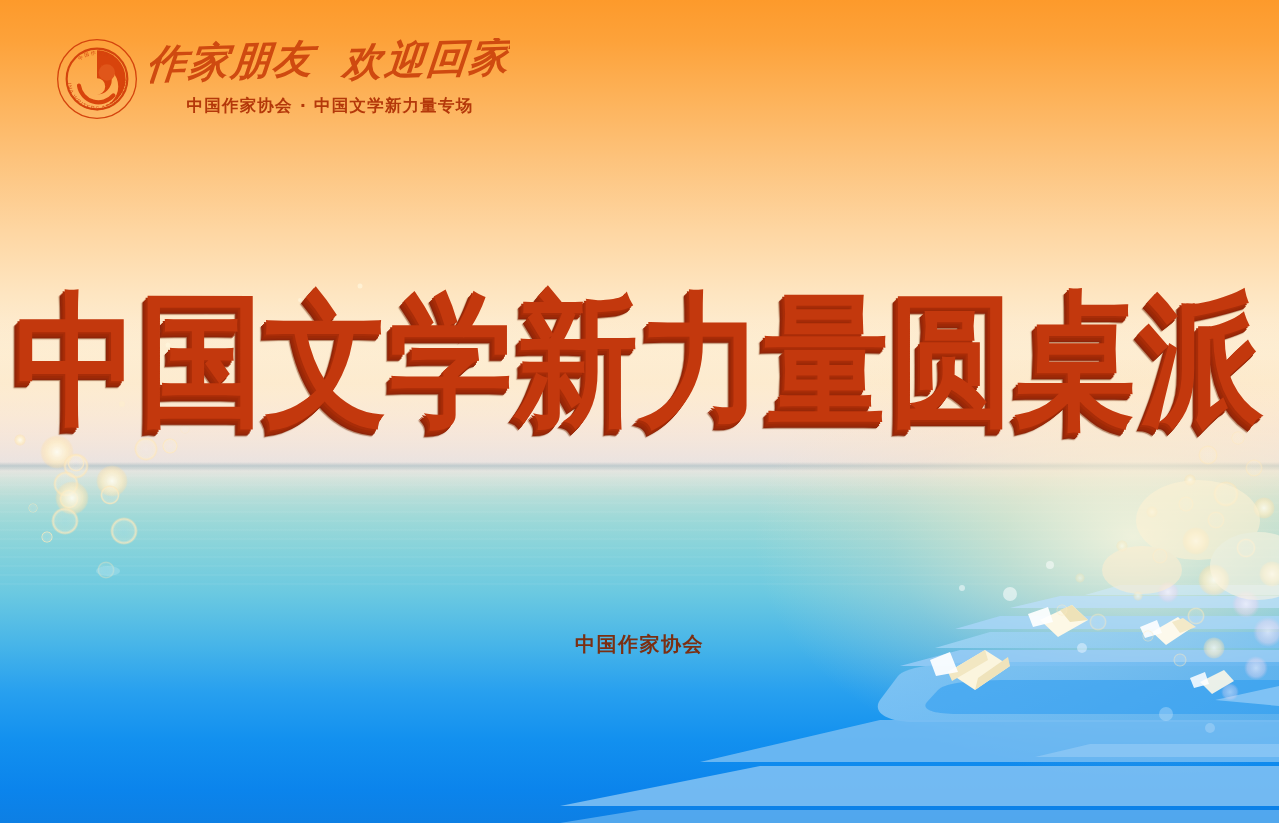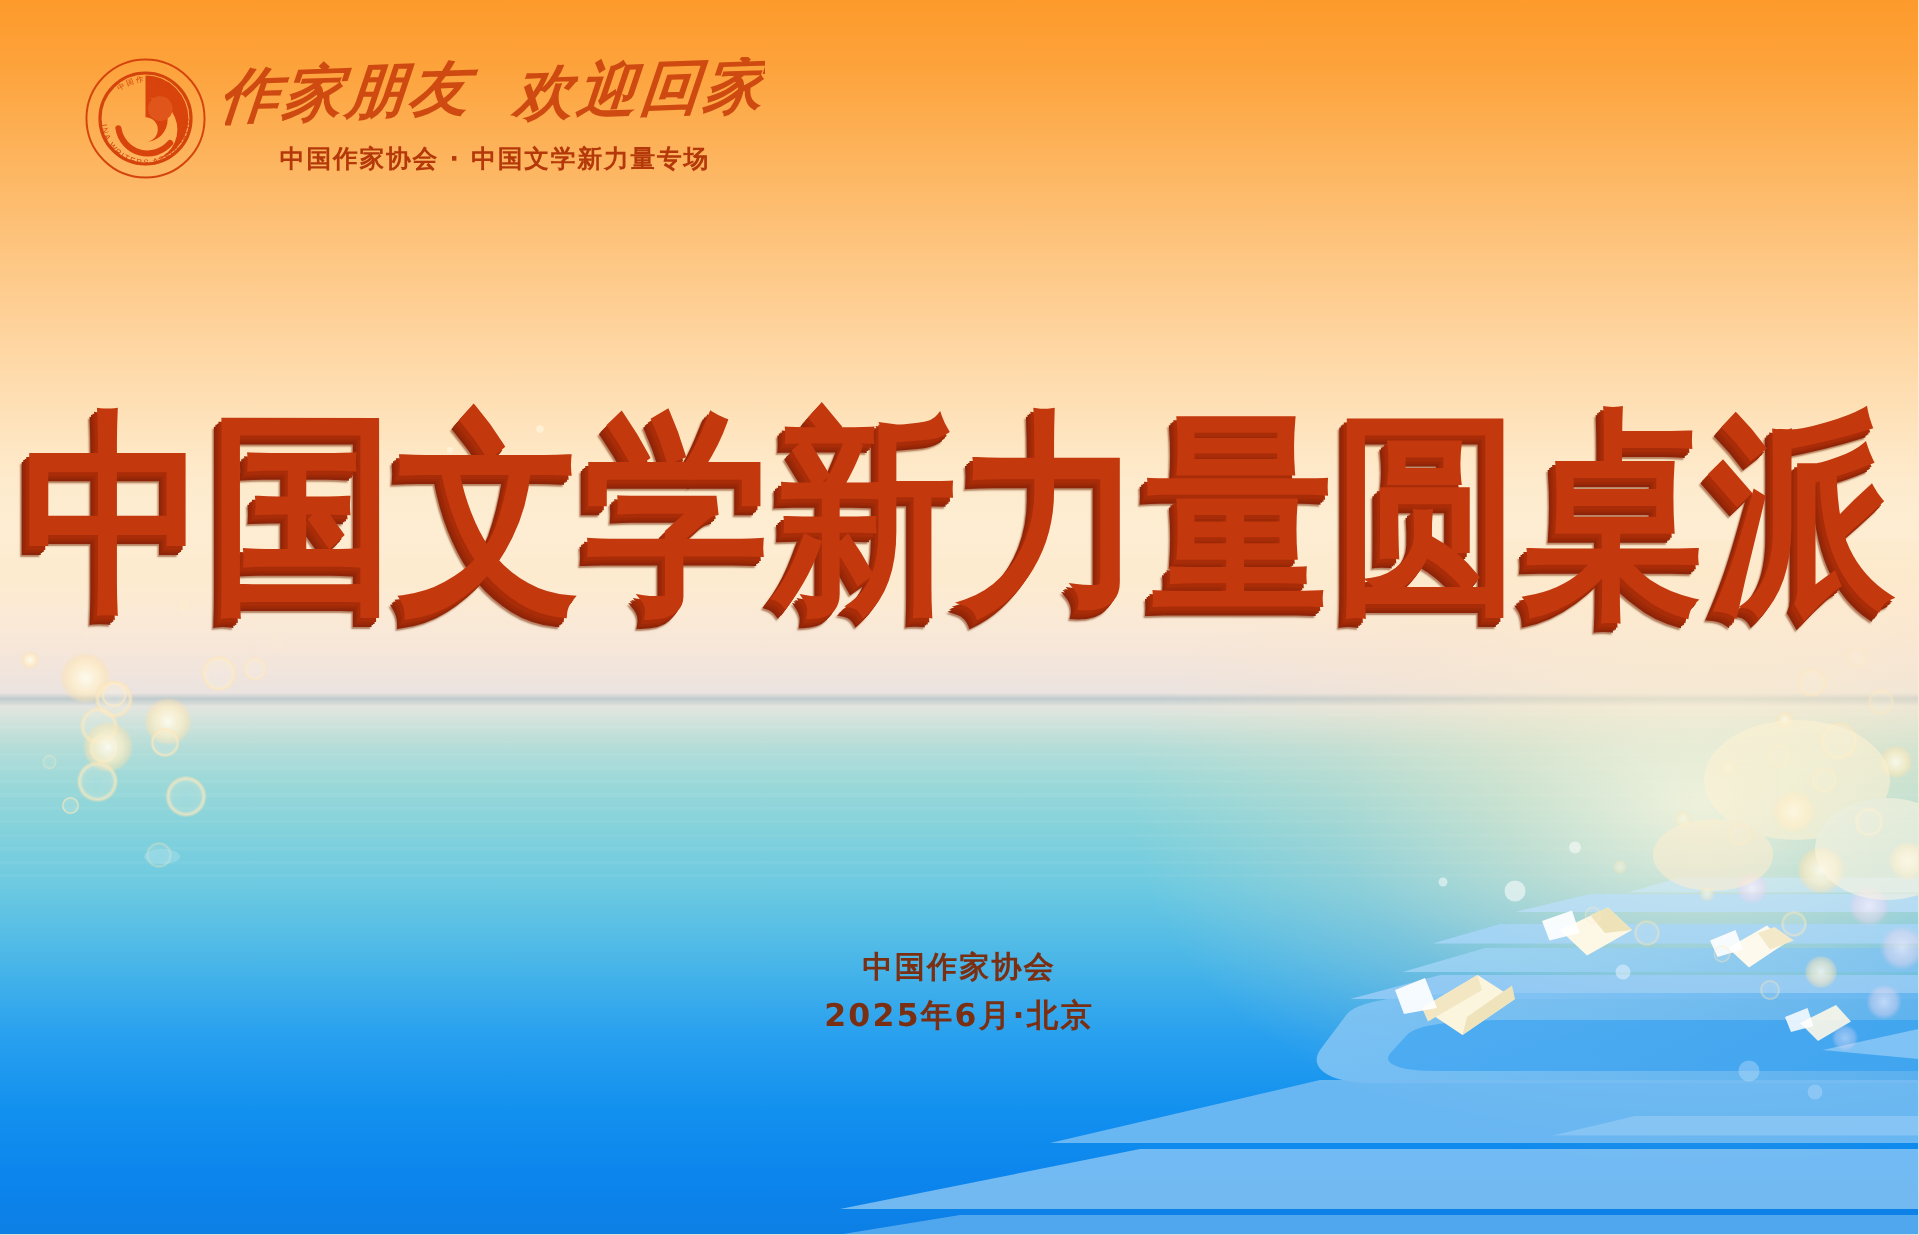--- a/index.html
+++ b/index.html
@@ -146,21 +146,21 @@
     text-align: center;
     white-space: nowrap;
     font-family: "DejaVu Sans", "Liberation Sans", sans-serif;
   }
 
   
   .title-wrap {
     position: absolute;
     left: 0;
     right: 0;
-    top: 270px;
+    top: 286px;
     text-align: center;
   }
   .main-title {
     display: inline-block;
     font-family: "DejaVu Sans", "Liberation Sans", sans-serif;
     font-size: 124px;
     line-height: 1.04;
     font-weight: 700;
     letter-spacing: 1px;
     color: #c3380d;
@@ -401,16 +401,15 @@
       <div class="header-sub">中国作家协会 · 中国文学新力量专场</div>
     </div>
   </div>
 
   <div class="title-wrap">
     <div class="main-title">中国文学新力量圆桌派</div>
   </div>
 
   <div class="footer">
     <div class="footer-org">中国作家协会</div>
-    <div class="footer-date">2025年6月·北京</div>
   </div>
 
 </div>
 
 </body></html>

